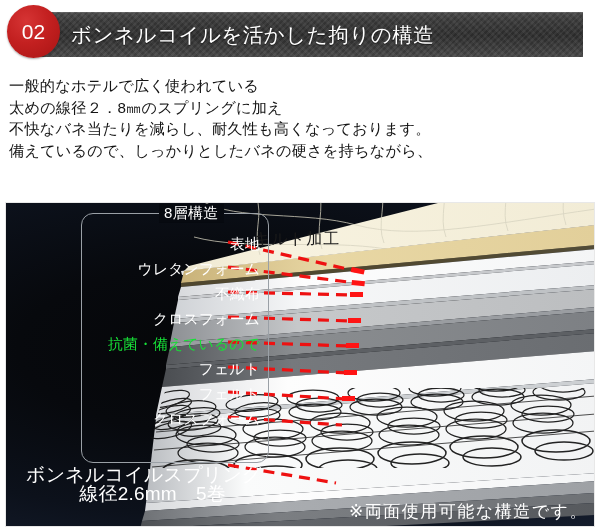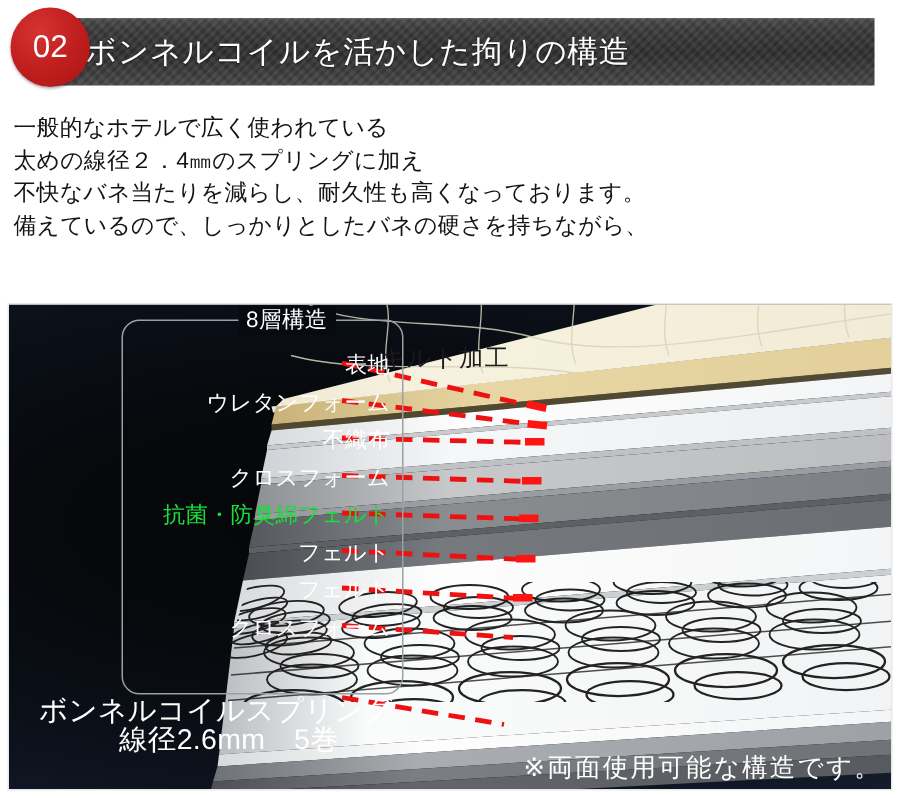--- a/index.html
+++ b/index.html
@@ -23,21 +23,21 @@
     left:38px; top:12px;
     width:545px; height:45px;
     background:
       repeating-linear-gradient(135deg, rgba(255,255,255,.045) 0 2px, rgba(0,0,0,.045) 2px 4px),
       repeating-linear-gradient(45deg, rgba(255,255,255,.035) 0 3px, rgba(0,0,0,.035) 3px 6px),
       linear-gradient(180deg,#4a4a4a 0%,#3a3a3a 18%,#2e2e2e 52%,#3c3c3c 82%,#474747 100%);
     box-shadow:inset 0 1px 0 rgba(255,255,255,.10);
   }
   #header-title{
     position:absolute;
-    left:57px; top:21px;
+    left:71px; top:21px;
     color:#ffffff;
     font-size:20.5px;
     letter-spacing:.5px;
     line-height:28px;
     white-space:nowrap;
     text-shadow:0 1px 1px rgba(0,0,0,.6);
   }
   #header-badge{
     position:absolute;
     left:7px; top:5px;
@@ -153,21 +153,21 @@
 <body>
 
 <div id="header">
   <div id="header-banner"></div>
   <div id="header-badge">02</div>
   <div id="header-title">ボンネルコイルを活かした拘りの構造</div>
 </div>
 
 <div id="lede">
   <div>一般的なホテルで広く使われている</div>
-  <div>太めの線径２．4㎜のスプリングに加え</div>
+  <div>太めの線径２．8㎜のスプリングに加え</div>
   <div>不快なバネ当たりを減らし、耐久性も高くなっております。</div>
   <div>備えているので、しっかりとしたバネの硬さを持ちながら、</div>
 </div>
 
 <div id="diagram">
 
   <svg id="stack" viewBox="0 0 590 325" preserveAspectRatio="none">
     <defs>
       <linearGradient id="gTop" x1="0" y1="0" x2="1" y2="0">
         <stop offset="0" stop-color="#efe9d2"></stop>
@@ -378,21 +378,21 @@
     </g>
   </svg>
 
   <div id="bracket">
     <div id="bracket-title">8層構造</div>
 
     <div class="lbl" style="top:21px">表地</div>
     <div class="lbl" style="top:46px">ウレタンフォーム</div>
     <div class="lbl" style="top:71px">不織布</div>
     <div class="lbl" style="top:96px">クロスフォーム</div>
-    <div class="lbl accent" style="top:121px">抗菌・防臭綿フェルト</div>
+    <div class="lbl accent" style="top:121px">抗菌・備えているので</div>
     <div class="lbl" style="top:146px">フェルト</div>
     <div class="lbl" style="top:171px">フェルト</div>
     <div class="lbl" style="top:196px">クロスフォーム</div>
   </div>
 
   <div id="coil-caption">
     <div>ボンネルコイルスプリング</div>
     <div>線径2.6mm　5巻</div>
   </div>
 

